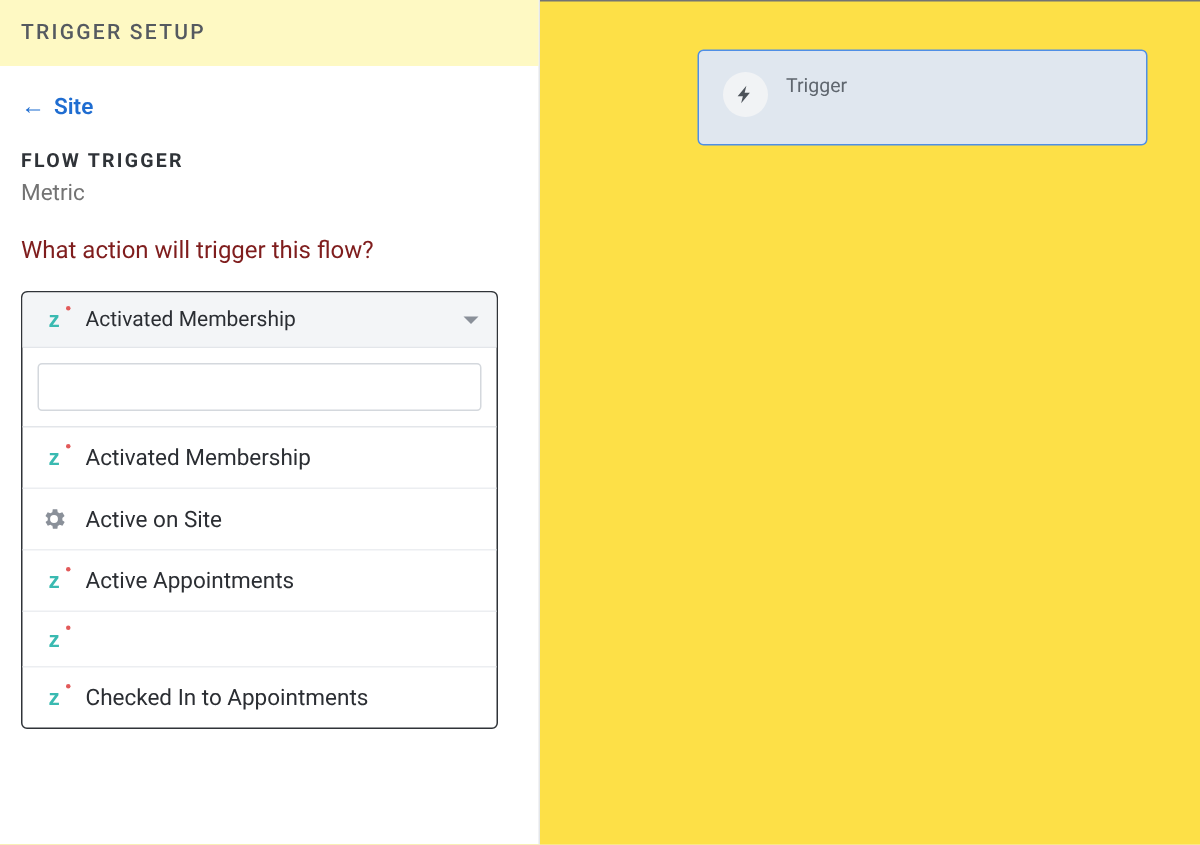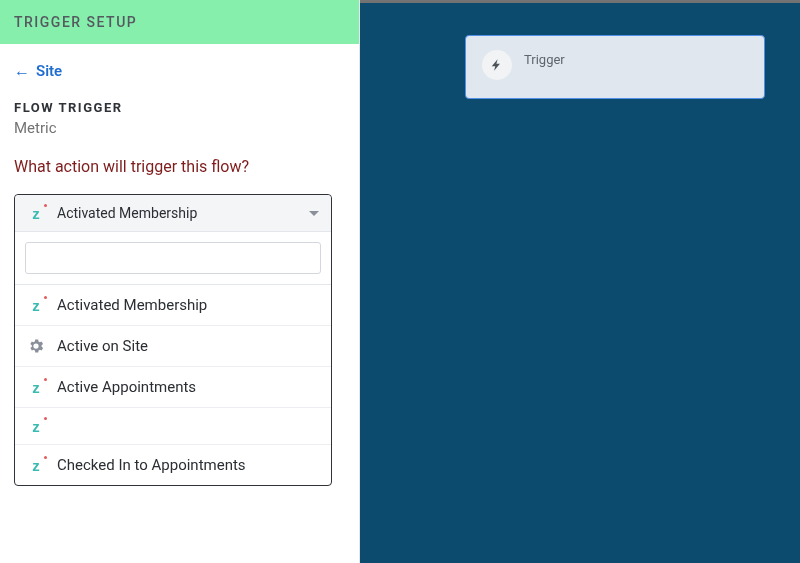--- a/index.html
+++ b/index.html
@@ -19,21 +19,21 @@
   }
   
   .left-panel {
     width: 360px;
     background: #ffffff;
     border-right: 1px solid #e3e6ea;
     display: flex;
     flex-direction: column;
   }
   .top-header {
-    background: #86efac;
+    background: #fef9c3;
     padding: 14px 14px;
     font-size: 14px;
     letter-spacing: 1.5px;
     color: #555a60;
     font-weight: 500;
   }
   .content {
     padding: 18px 14px 0 14px;
   }
   .back-link {
@@ -152,23 +152,23 @@
     width: 18px; height: 18px;
     display: inline-flex;
     align-items: center;
     justify-content: center;
   }
   .gear-icon svg { width: 18px; height: 18px; }
 
   
   .right-panel {
     flex: 1;
-    background: #0c4a6e;
+    background: #fde047;
     position: relative;
-    border-top: 3px solid #737373;
+    border-top: 1px solid #737373;
   }
   .trigger-card {
     position: absolute;
     top: 32px;
     left: 105px;
     width: 300px;
     background: #e0e7ef;
     border: 1px solid #4f8fe6;
     border-radius: 4px;
     padding: 14px 16px 18px 16px;

